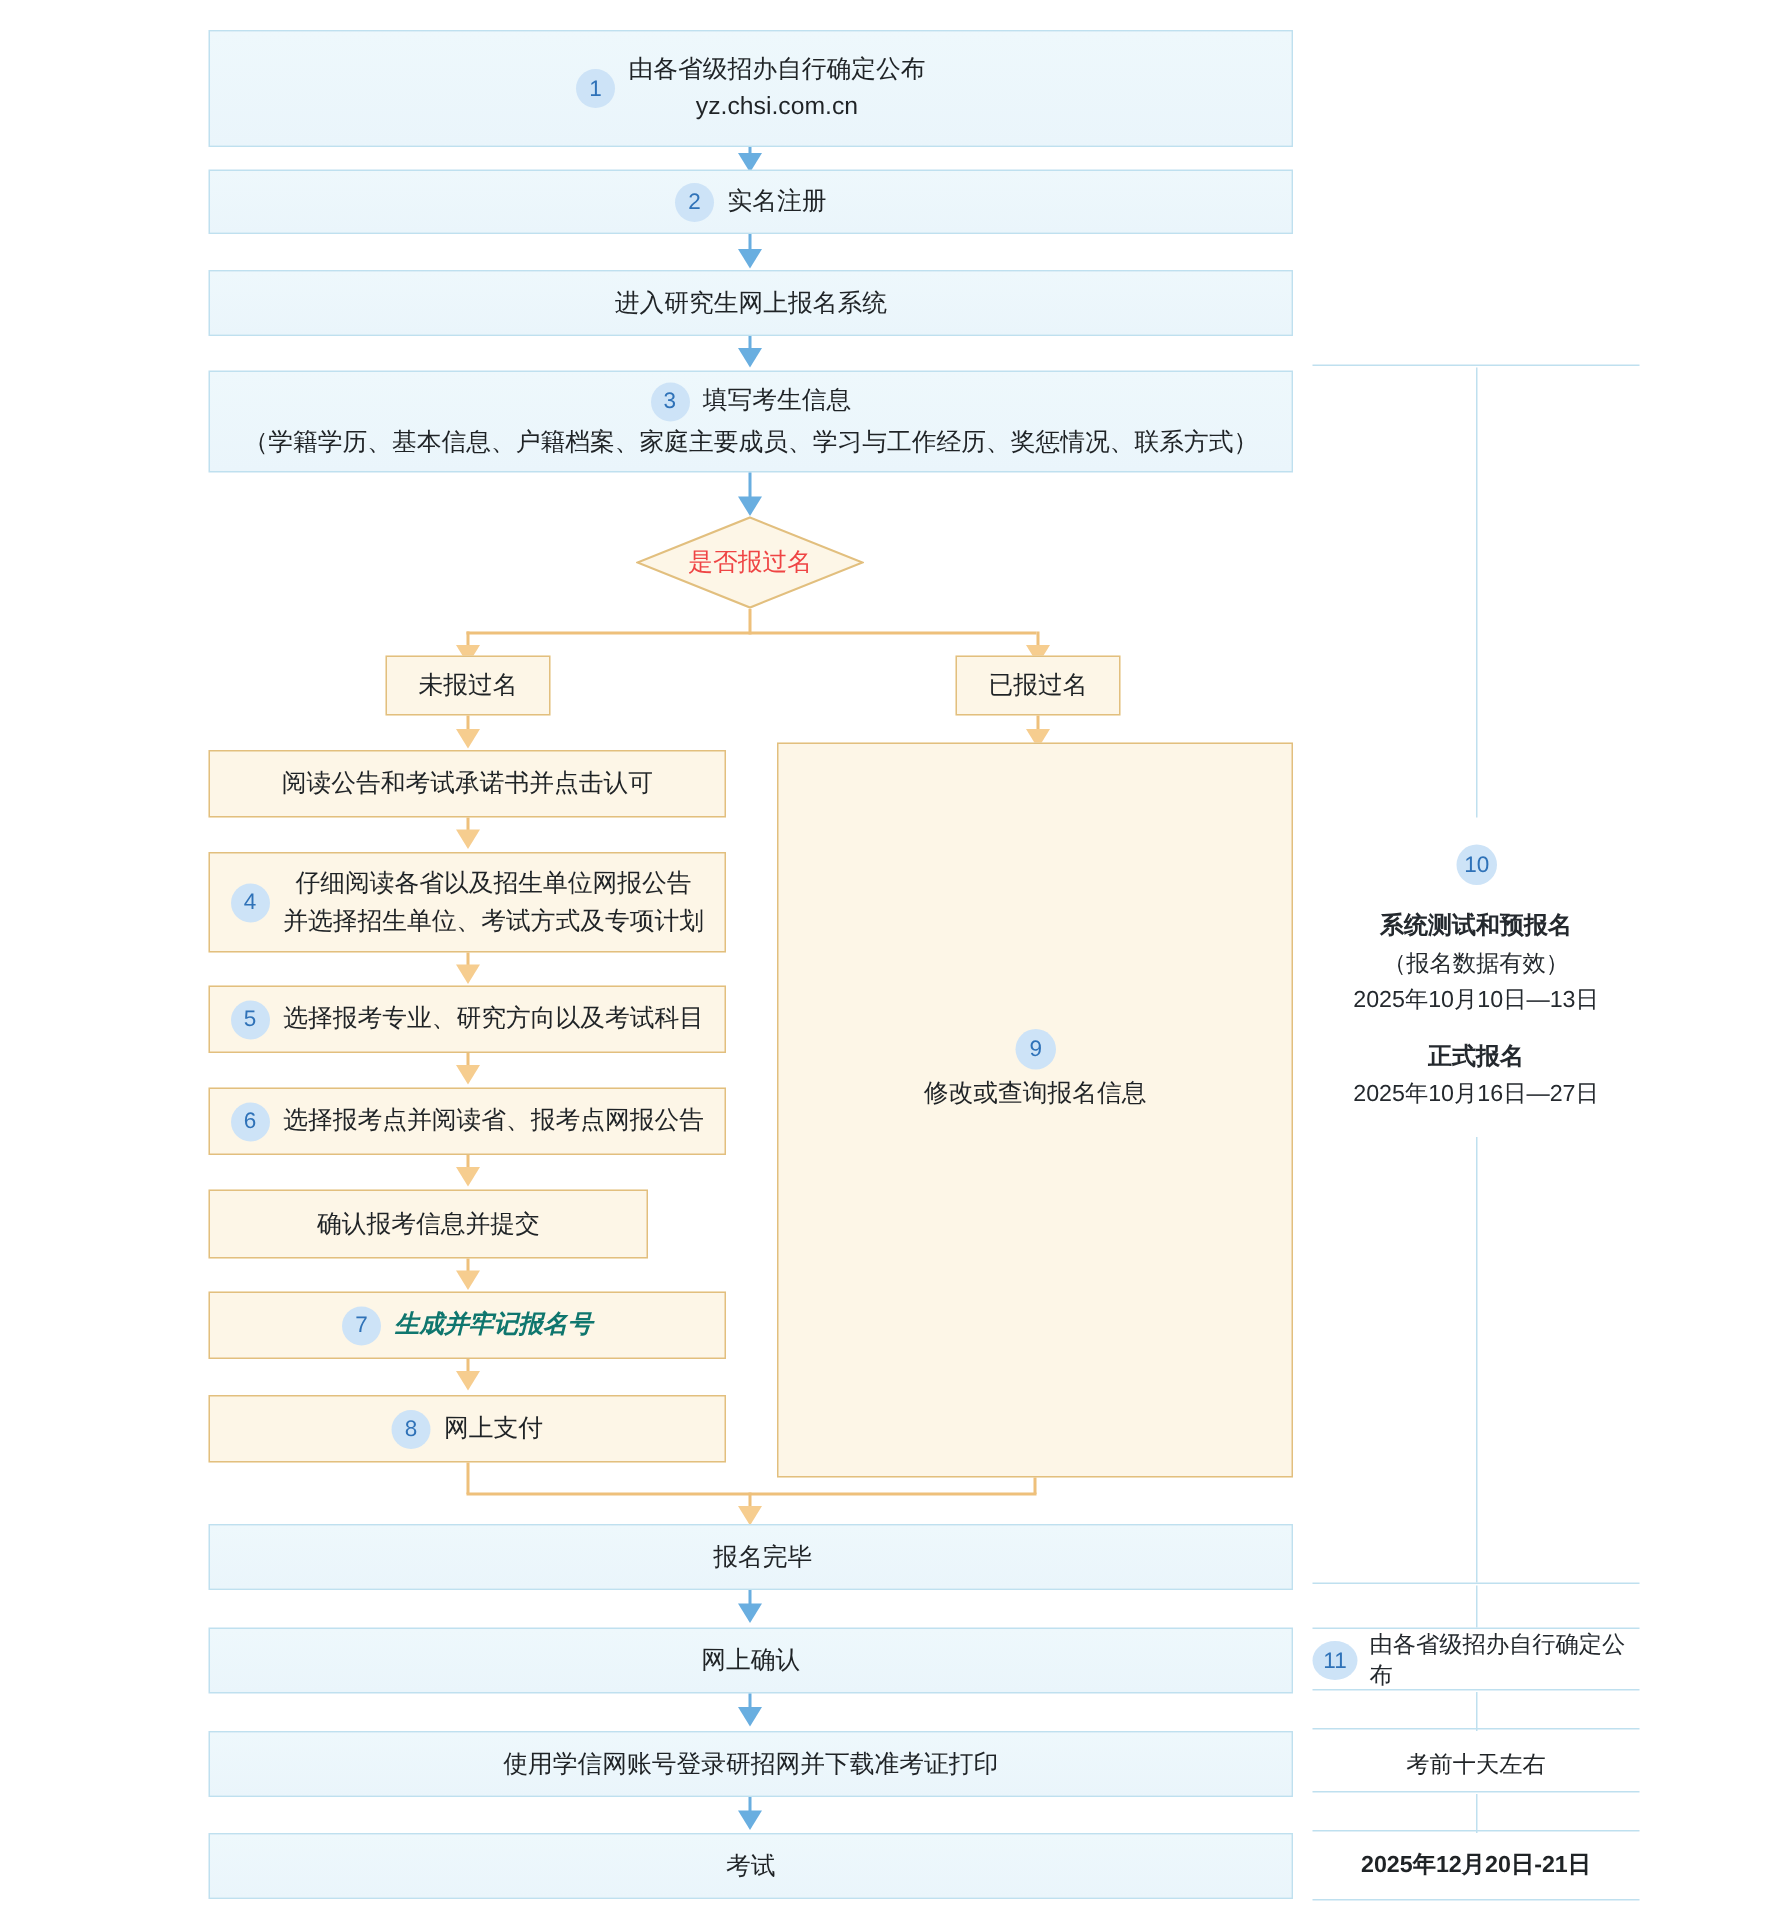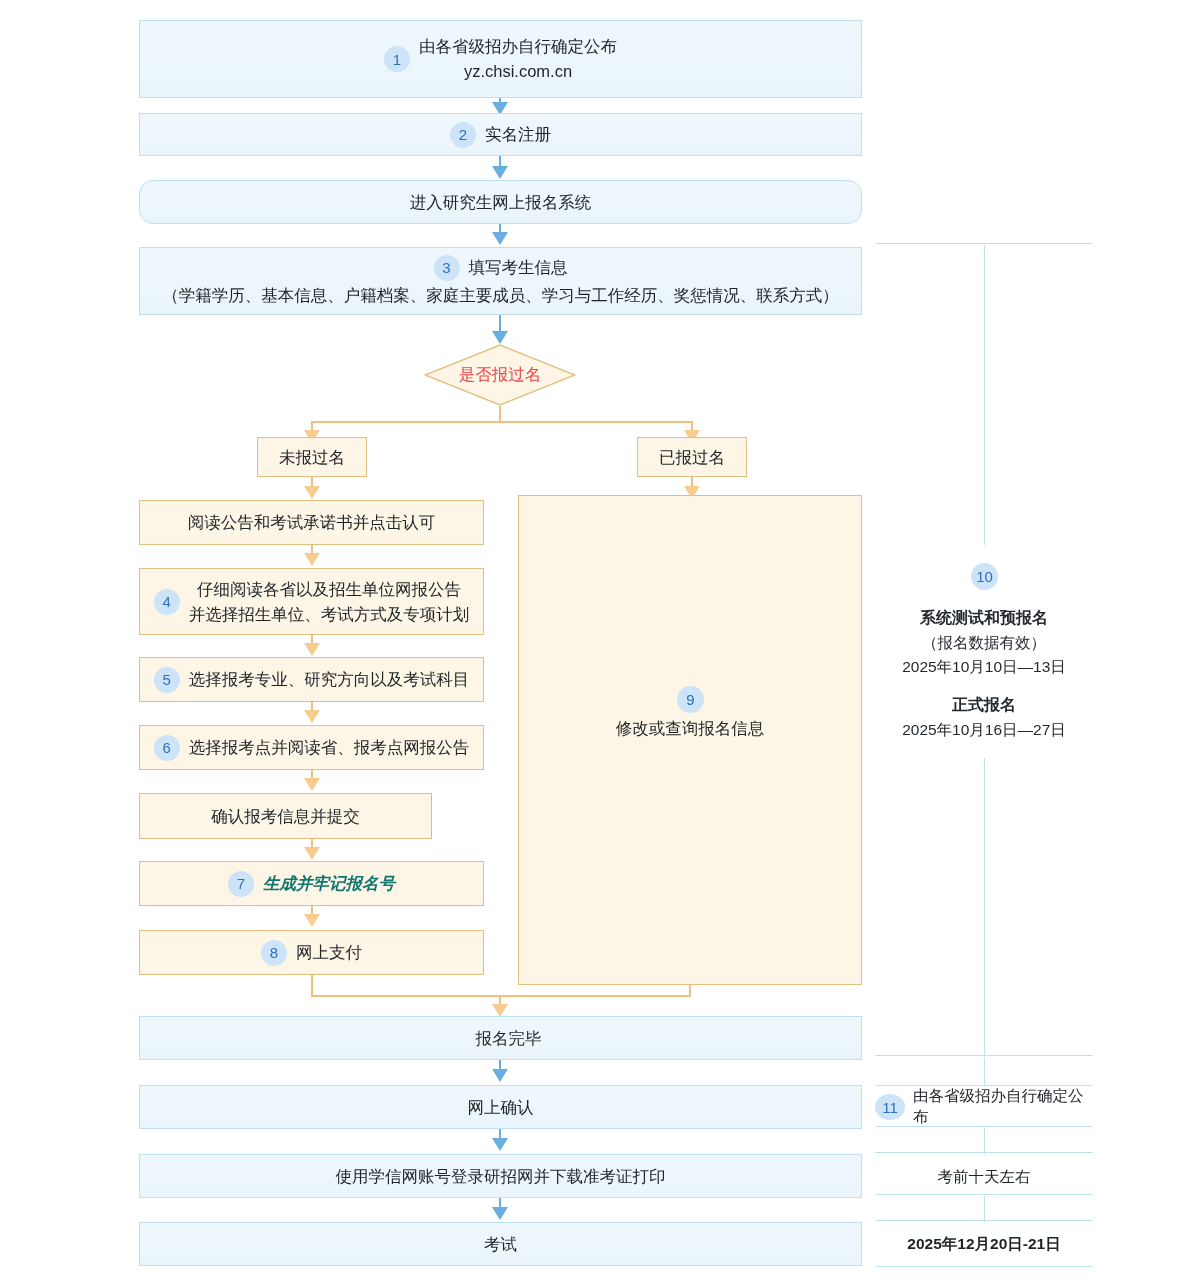--- a/index.html
+++ b/index.html
@@ -187,21 +187,21 @@
   <div class="node node-blue" style="left:139px; top:113px; width:723px; height:43px;">
     <div class="node-inner">
       <span class="badge">2</span>
       <span class="node-text">实名注册</span>
     </div>
   </div>
 
   <div class="conn vline-blue" style="left:499px; top:156px; height:12px;"></div>
   <div class="arrow-blue" style="left:492px; top:166px;"></div>
 
-  <div class="node node-blue" style="left:139px; top:180px; width:723px; height:44px;border-radius:14px;">
+  <div class="node node-blue" style="left:139px; top:180px; width:723px; height:44px;">
     <div class="node-inner">
       <span class="node-text">进入研究生网上报名系统</span>
     </div>
   </div>
 
   <div class="conn vline-blue" style="left:499px; top:224px; height:12px;"></div>
   <div class="arrow-blue" style="left:492px; top:232px;"></div>
 
   <div class="node node-blue" style="left:139px; top:247px; width:723px; height:68px;">
     <div class="node-inner" style="flex-direction:column; gap:2px;">

